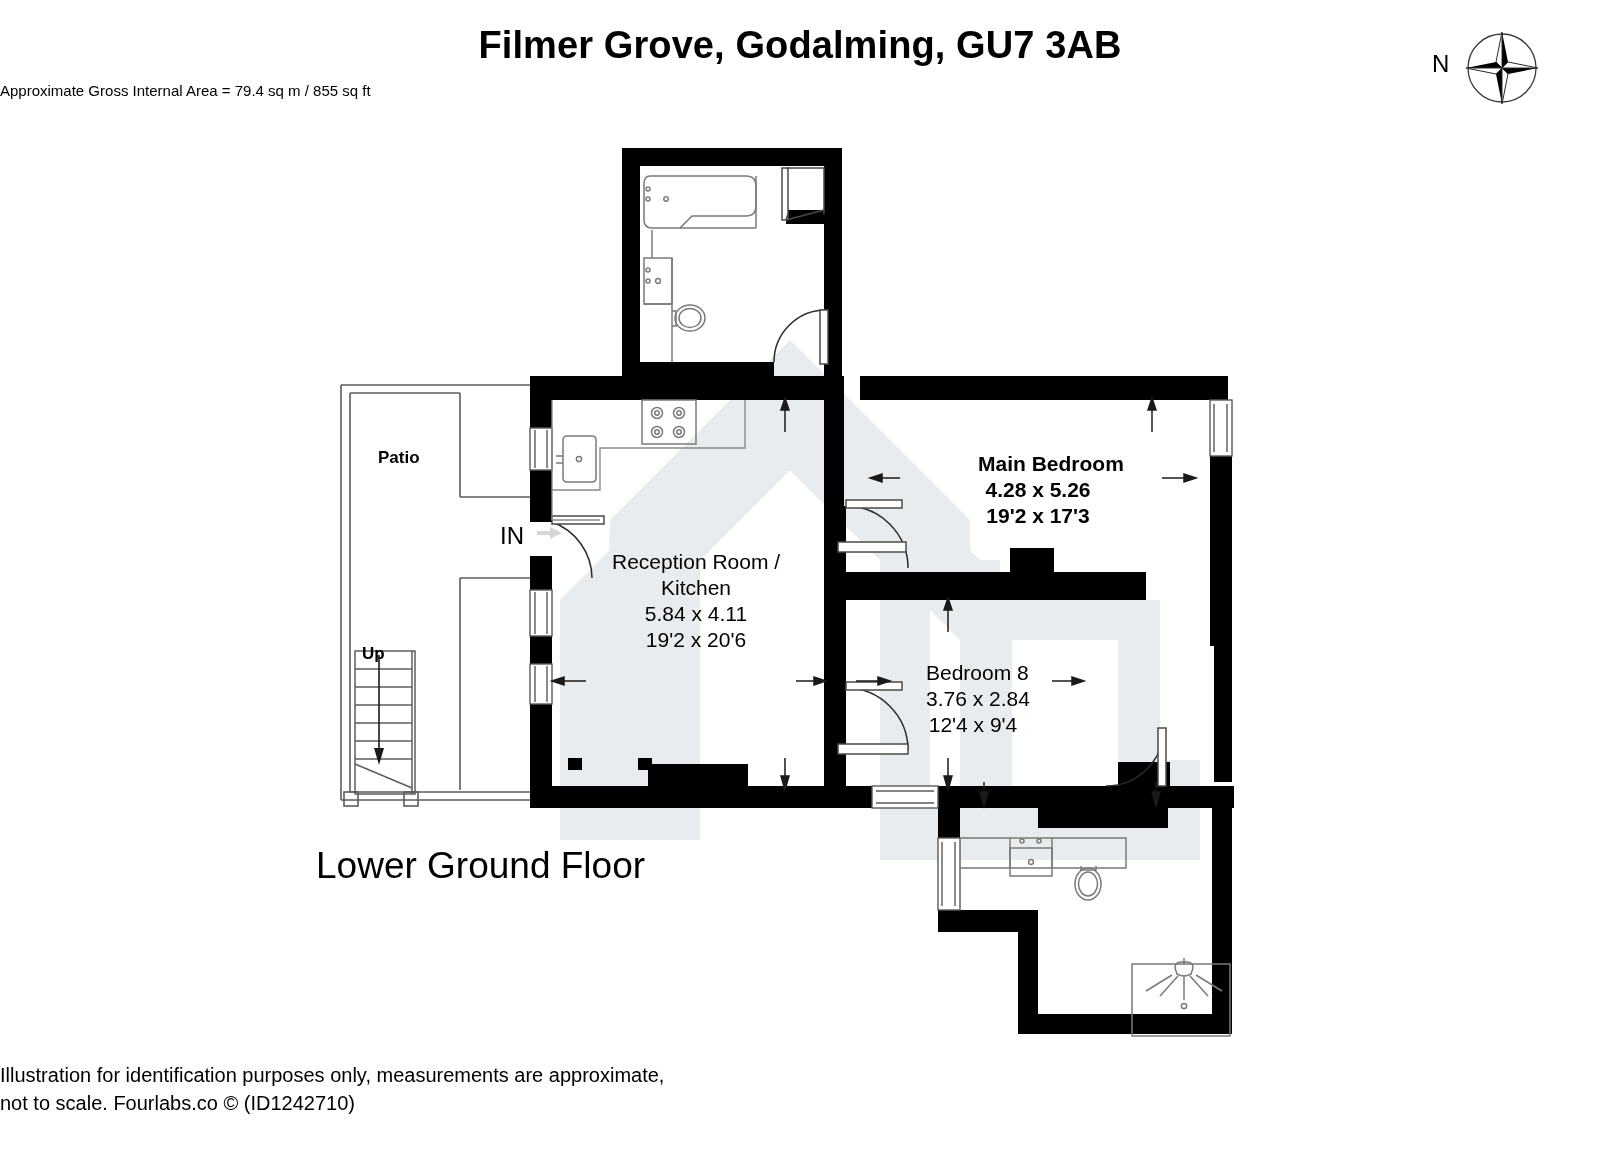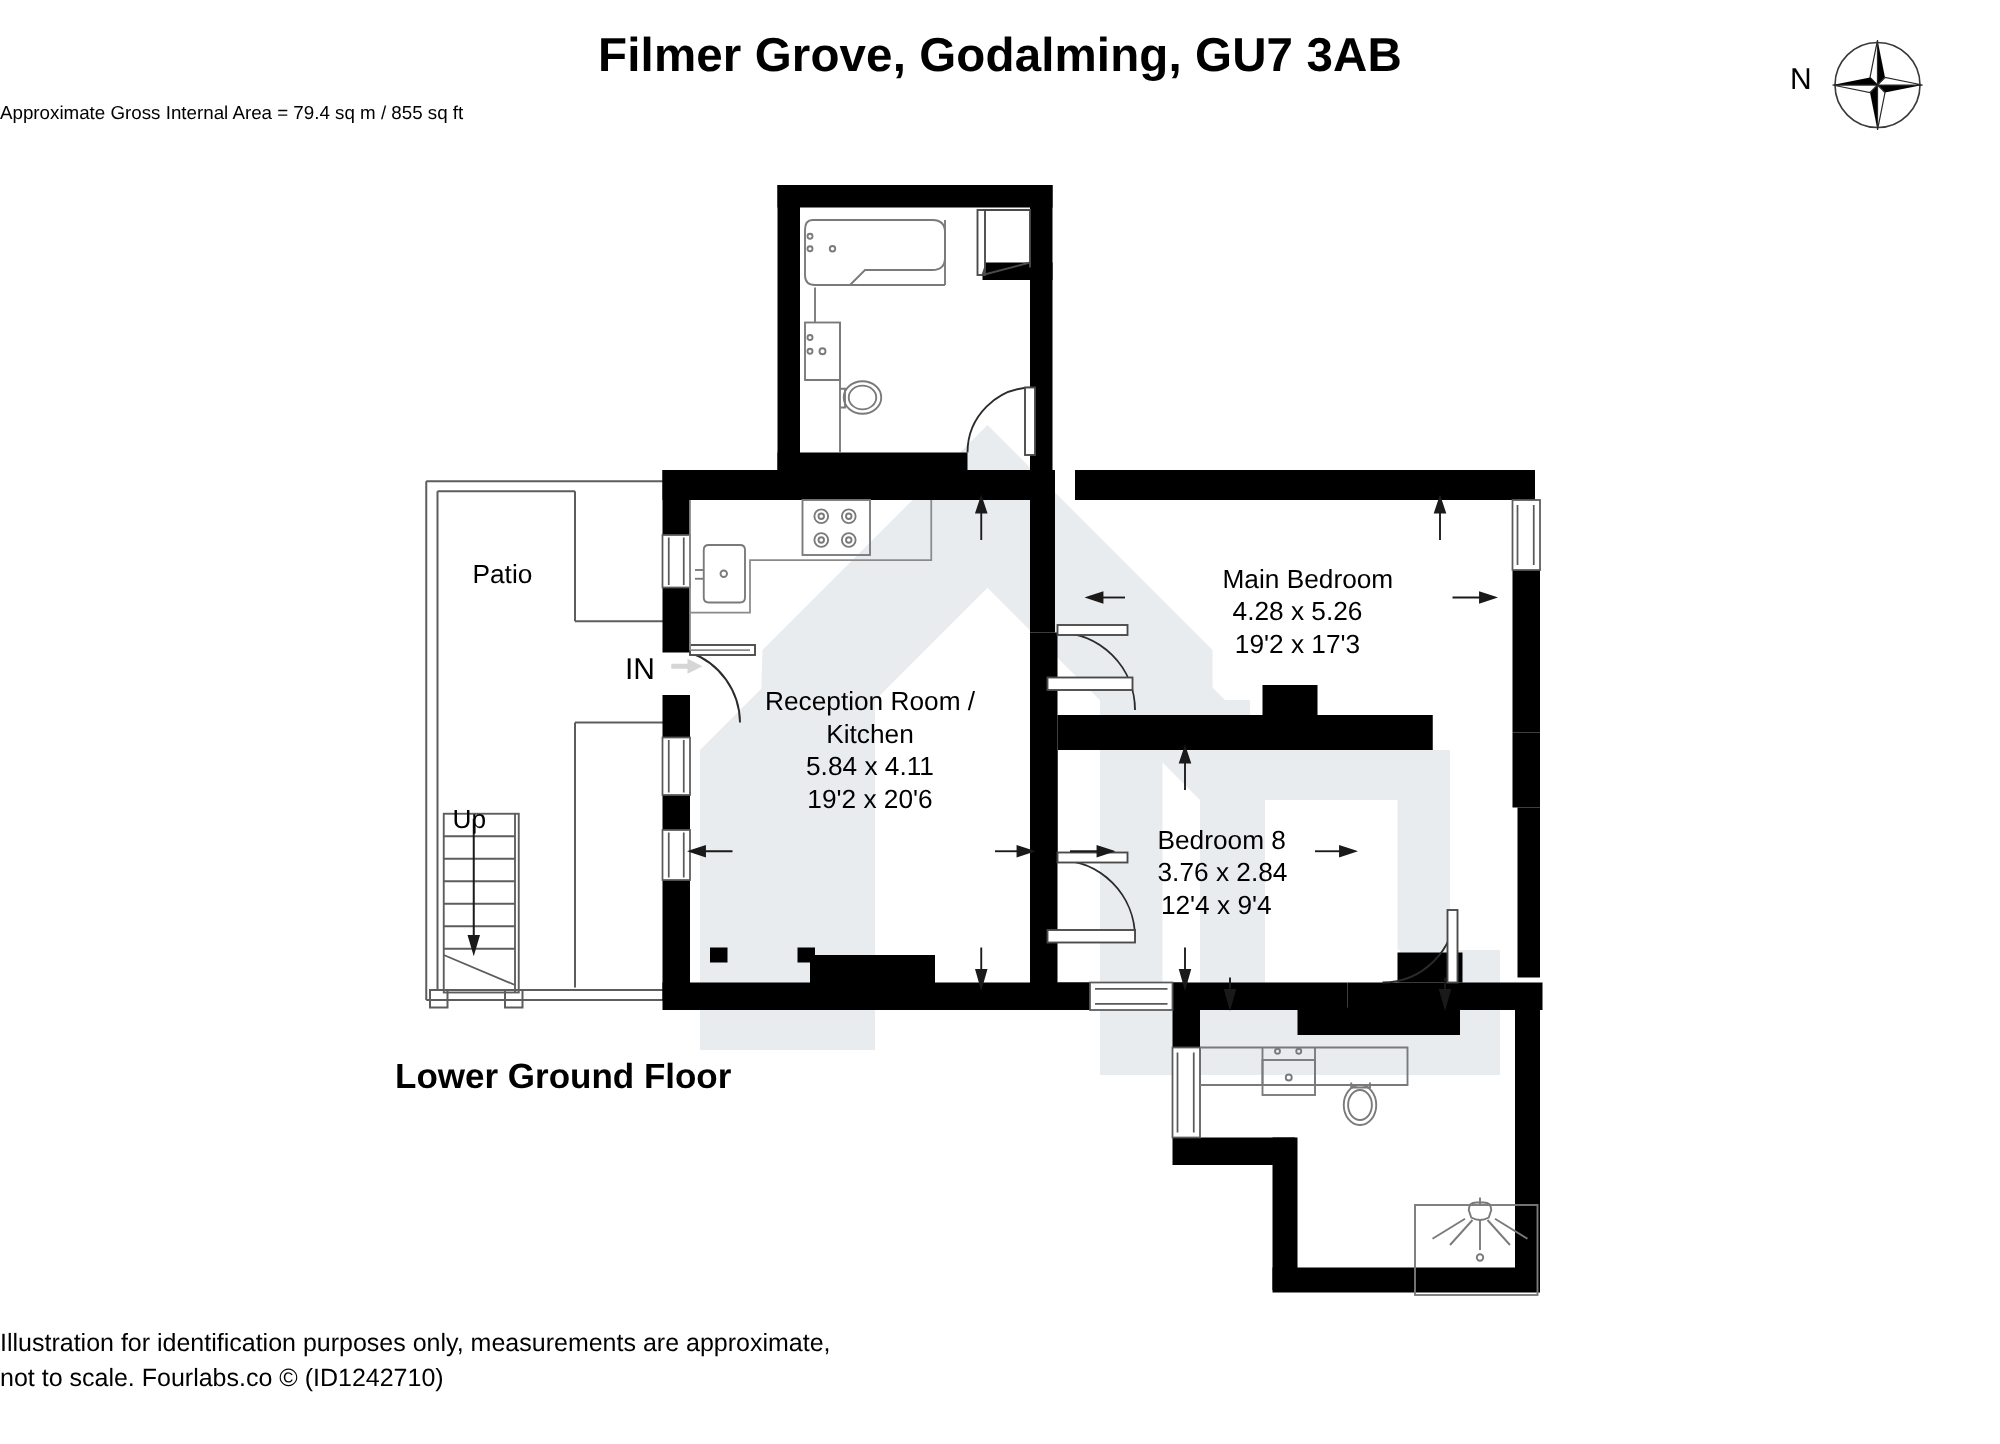--- a/index.html
+++ b/index.html
@@ -16,38 +16,38 @@
   .subtitle{
     position:absolute;left:0;right:0;top:82px;text-align:left;
     font-size:15px;font-weight:normal;
   }
   .footer{
     position:absolute;left:0;right:0;bottom:38px;text-align:left;
     font-size:20px;line-height:28px;
   }
   .floor-label{
     position:absolute;left:316px;top:845px;
-    font-size:28px;font-weight:bold;
+    font-size:37px;font-weight:normal;
   }
 
   
   .compass{position:absolute;left:1432px;top:28px;width:110px;height:80px;}
   .compass .n-letter{
     position:absolute;left:0;top:22px;font-size:24px;font-weight:normal;
   }
 
   
   .room-label{position:absolute;text-align:center;font-size:21px;line-height:26px;white-space:nowrap;}
   .room-label .rname{display:block;}
   .room-label .rdim{display:block;}
 
   #lbl-reception{left:612px;top:549px;width:168px;}
-  #lbl-main-bed{left:978px;top:451px;width:120px;}
+  #lbl-main-bed{left:978px;top:451px;width:120px;font-weight:bold;}
   #lbl-bed2{left:926px;top:660px;width:94px;}
-  .plain-label{position:absolute;font-size:21px;}
+  .plain-label{position:absolute;font-size:17px;font-weight:bold;}
   #lbl-patio{left:378px;top:448px;}
   #lbl-up{left:362px;top:644px;}
   #lbl-in{left:500px;top:522px;font-size:24px;font-weight:normal;}
 
   svg.plan{position:absolute;left:0;top:0;width:1600px;height:1155px;}
 </style>
 </head>
 <body>
 
 <div id="plan-root">

